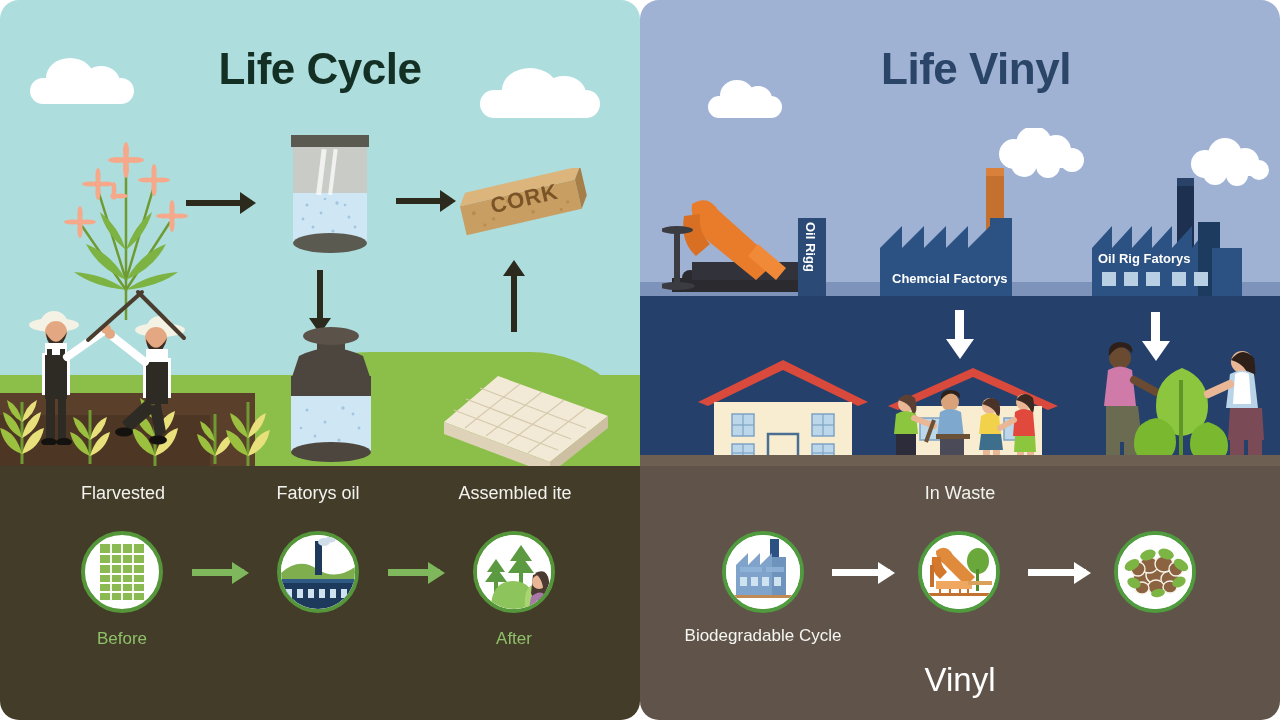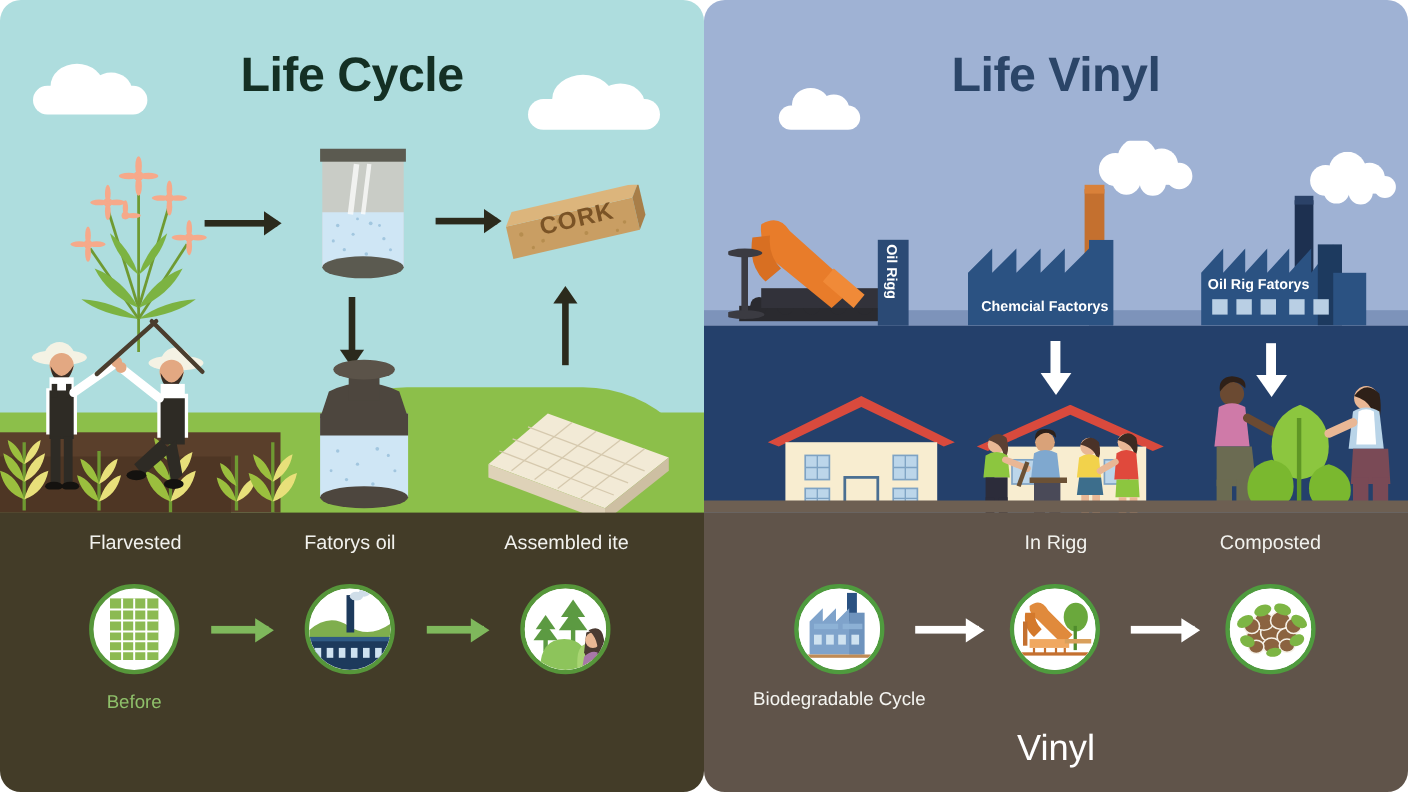--- a/index.html
+++ b/index.html
@@ -432,20 +432,21 @@
         <path d="M14,74 q0,-28 22,-28 q22,0 22,28z" fill="#8dc45b"></path>
         <path d="M48,74 q-2,-24 10,-24 q14,0 14,24z" fill="#a8d472"></path>
         <g>
           <path d="M56,40 q10,-4 13,6 q3,12 -4,18 q-8,4 -11,-6z" fill="#4a3a32"></path>
           <circle cx="62" cy="47" r="7" fill="#e9b795"></circle>
           <path d="M54,62 q8,-8 16,-2 v14 h-18z" fill="#a878a8"></path>
           <path d="M58,38 q12,-6 14,8 q2,14 -6,16 q2,-16 -8,-24z" fill="#4a3a32"></path>
         </g>
       </svg>
     </div>
+    <div class="sub-label sub-green" style="left:399px; top:629px;">After</div>
 
   </div>
 
   <div class="panel panel-right">
 
     <div class="rv-sky"></div>
     <div class="rv-ground-strip"></div>
 
     <div class="cloud" style="left:68px; top:96px; width:74px; height:22px;">
       <div style="position:absolute;left:12px;top:-16px;width:34px;height:30px;background:#fff;border-radius:50%;"></div>
@@ -632,22 +633,21 @@
           <rect x="158" y="94" width="14" height="26" fill="#7a4a56"></rect>
         <ellipse cx="146" cy="122" rx="9" ry="4" fill="#22222a"></ellipse>
           <ellipse cx="165" cy="122" rx="9" ry="4" fill="#22222a"></ellipse>
         <path d="M140,44 L118,54" stroke="#e9b795" stroke-width="8" stroke-linecap="round"></path>
       </g>
     </svg>
 
     <div class="rv-floor"></div>
     <div class="rv-bottom"></div>
 
-    <div class="step-label" style="left:205px; top:483px;">In Rigg</div>
-    <div class="step-label" style="left:400px; top:483px;">Composted</div>
+    <div class="step-label" style="left:205px; top:483px;">In Waste</div>
 
     <div class="circle circle-right" style="left:82px; top:531px;">
       <svg width="74" height="74">
         <rect x="0" y="0" width="74" height="74" fill="#fff"></rect>
         <rect x="44" y="4" width="9" height="30" fill="#2b5282"></rect>
         <path d="M10,30 L22,18 L22,30 L34,18 L34,30 L46,18 L46,30 L58,22 L58,60 L10,60z" fill="#7fa3cb"></path>
         <rect x="46" y="22" width="14" height="38" fill="#6e93bd"></rect>
         <g fill="#cfe2f0">
           <rect x="14" y="42" width="7" height="9"></rect>
             <rect x="25" y="42" width="7" height="9"></rect>
@@ -715,17 +715,17 @@
         </g>
       </svg>
     </div>
 
     <div class="big-label" style="left:0; top:661px;">Vinyl</div>
   </div>
 
   <div class="panel panel-left" style="pointer-events:none;background:none;">
     <div class="title title-left">Life Cycle</div>
   </div>
-  <div class="panel panel-right" style="pointer-events:none;background:none;">
+  <div class="panel panel-right" style="pointer-events:none;background:none;padding-left:16px;">
     <div class="title title-right">Life Vinyl</div>
   </div>
 
 </div>
 
 </body></html>

